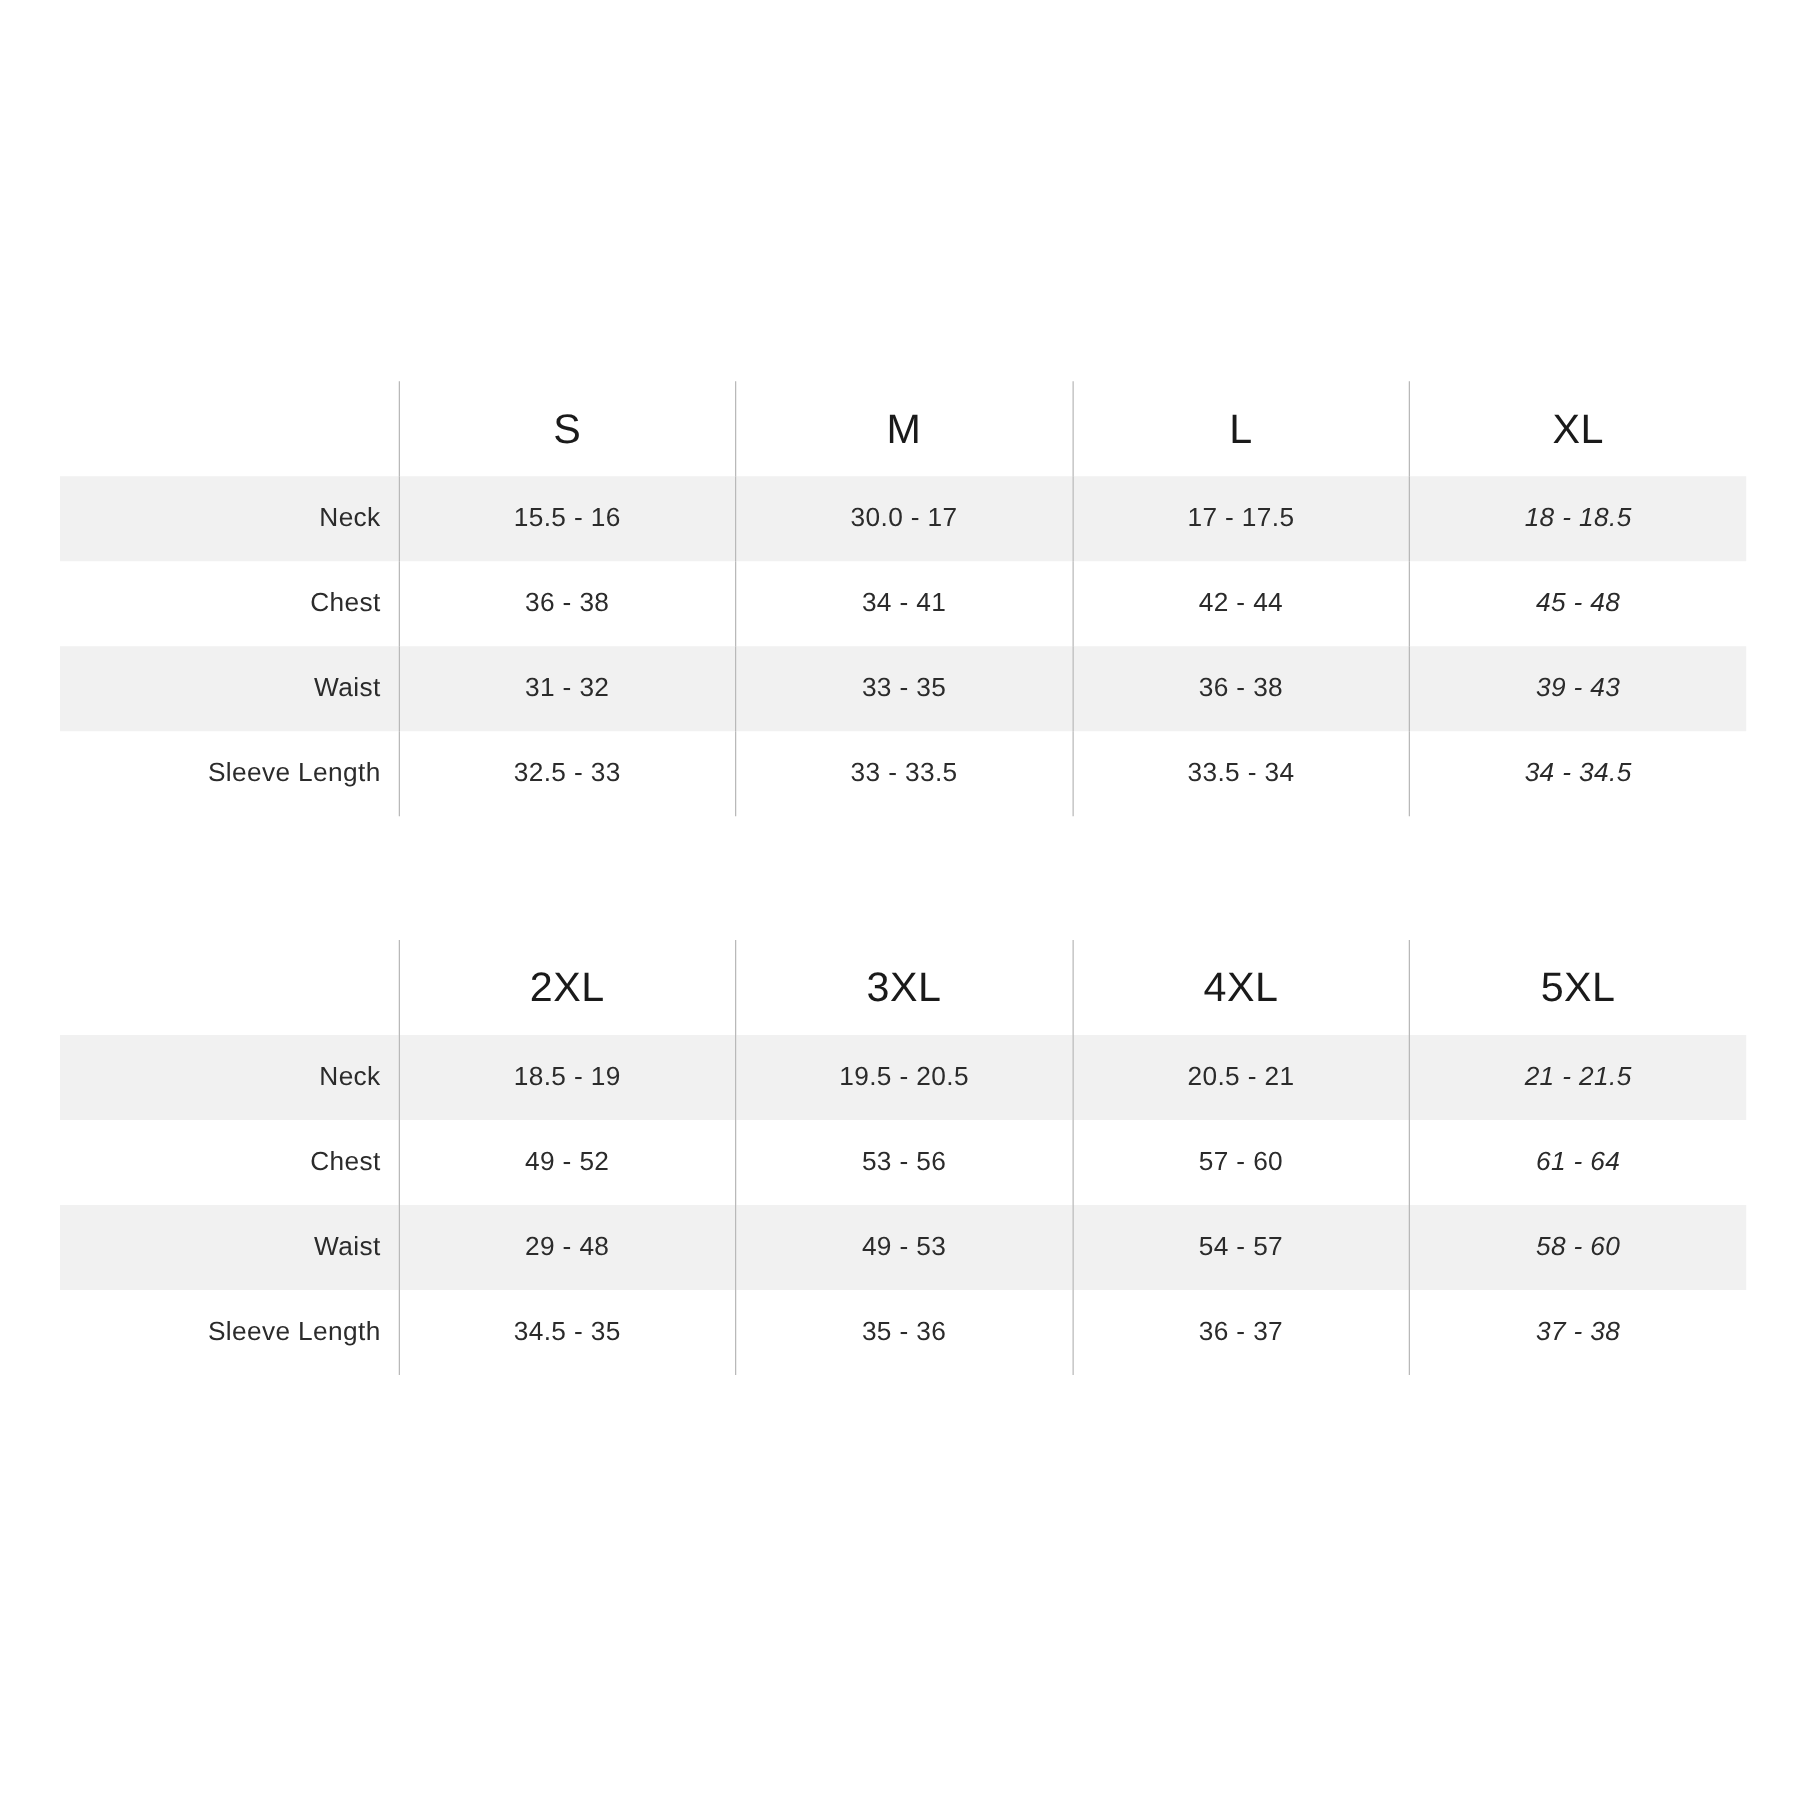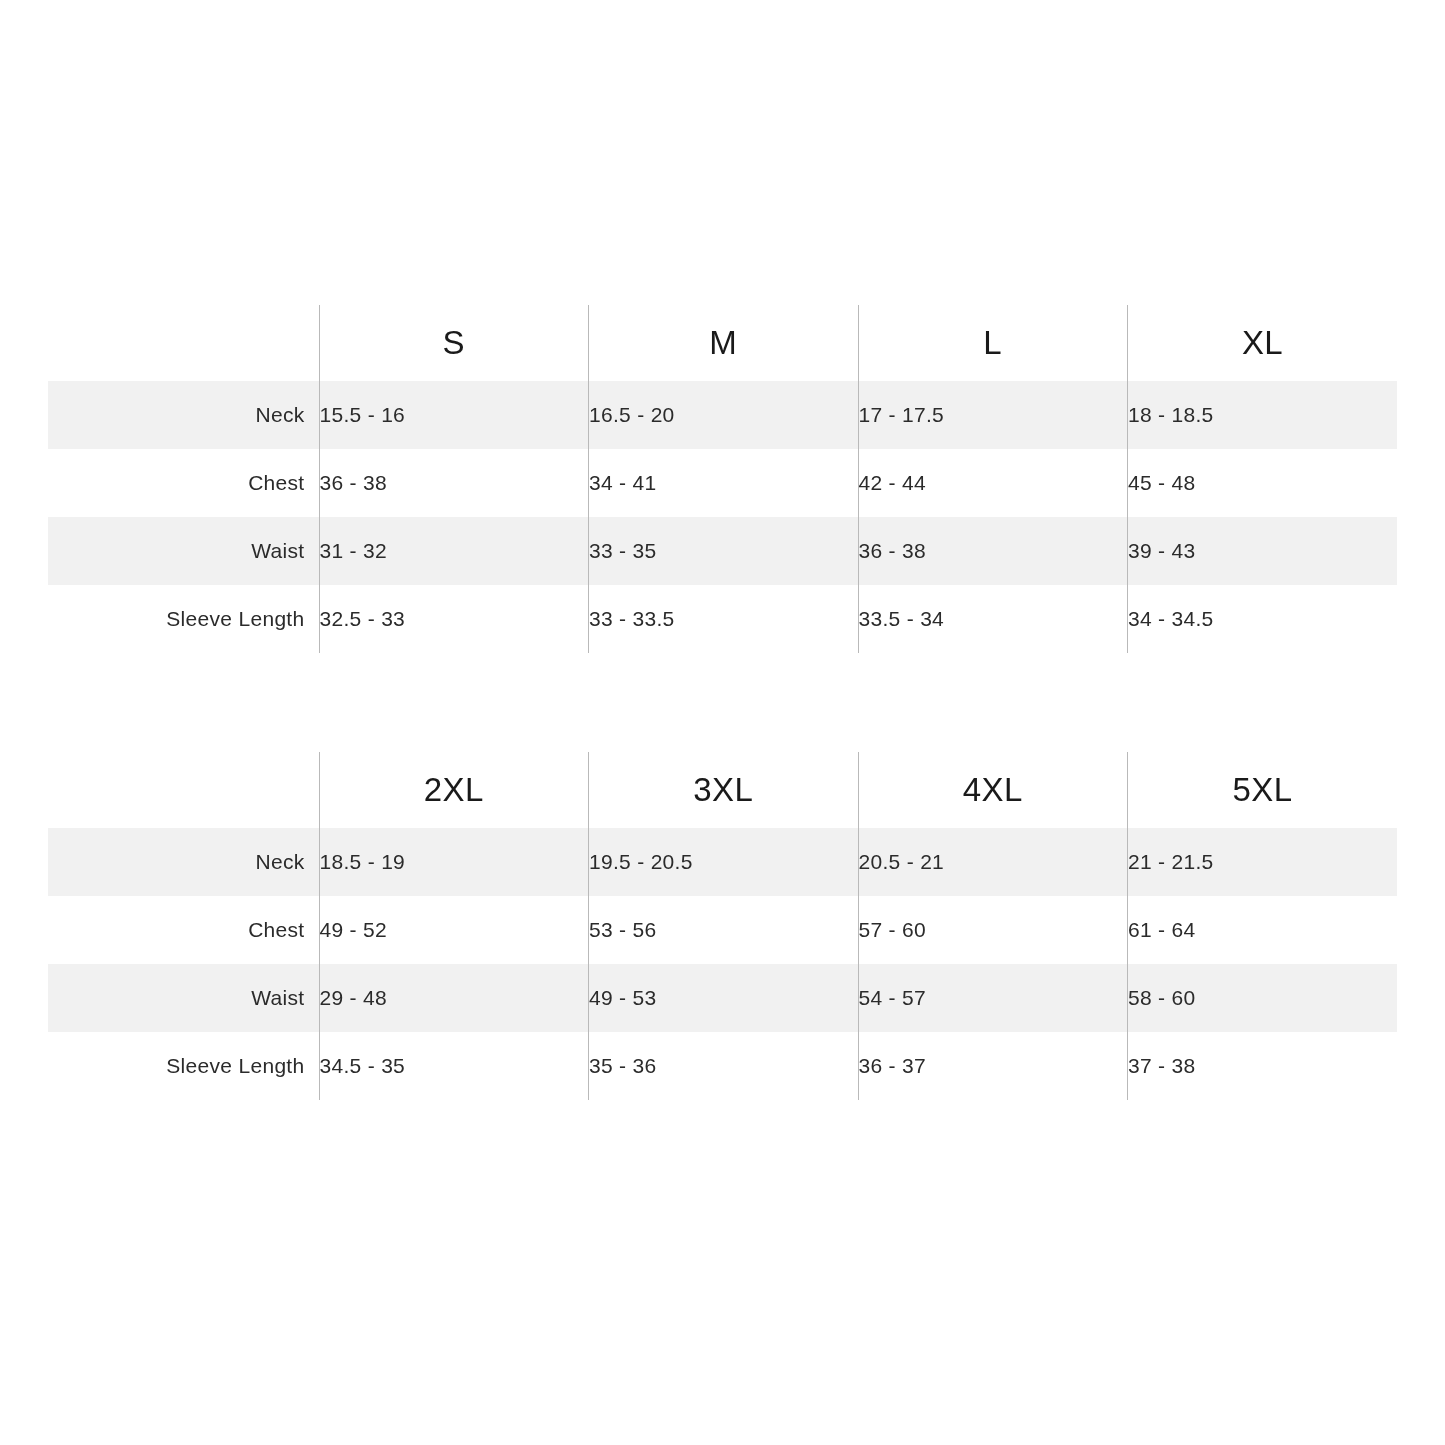--- a/index.html
+++ b/index.html
@@ -69,25 +69,26 @@
     color: #2b2b2b;
     letter-spacing: 0.3px;
   }
   .size-table tbody td.row-label {
     text-align: right;
     padding-right: 14px;
     border-right: 1px solid #b9b9b9;
     white-space: nowrap;
   }
   .size-table tbody td.value {
-    text-align: left;
+    text-align: center;
     border-right: 1px solid #b9b9b9;
   }
   .size-table tbody td.value.last {
     border-right: none;
+    font-style: italic;
   }
   .size-table tbody tr.shaded td {
     background: #f1f1f1;
     margin-left: 30px;
   }
   
   .size-table tbody tr.shaded td.row-label {
     background: #f1f1f1;
   }
 </style>
@@ -111,21 +112,21 @@
             <th class="size-head">S</th>
             <th class="size-head">M</th>
             <th class="size-head">L</th>
             <th class="size-head last">XL</th>
           </tr>
         </thead>
         <tbody>
           <tr class="shaded">
             <td class="row-label">Neck</td>
             <td class="value">15.5 - 16</td>
-            <td class="value">16.5 - 20</td>
+            <td class="value">30.0 - 17</td>
             <td class="value">17 - 17.5</td>
             <td class="value last">18 - 18.5</td>
           </tr>
           <tr class="">
             <td class="row-label">Chest</td>
             <td class="value">36 - 38</td>
             <td class="value">34 - 41</td>
             <td class="value">42 - 44</td>
             <td class="value last">45 - 48</td>
           </tr>

